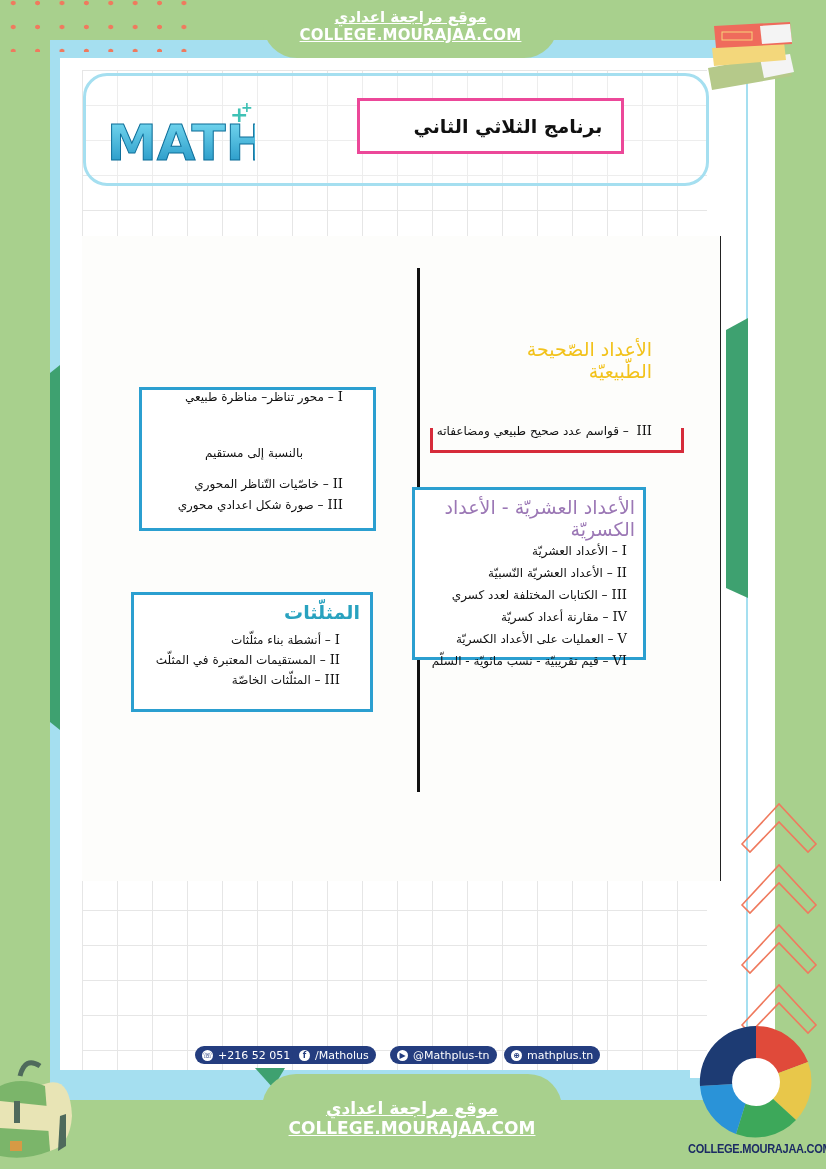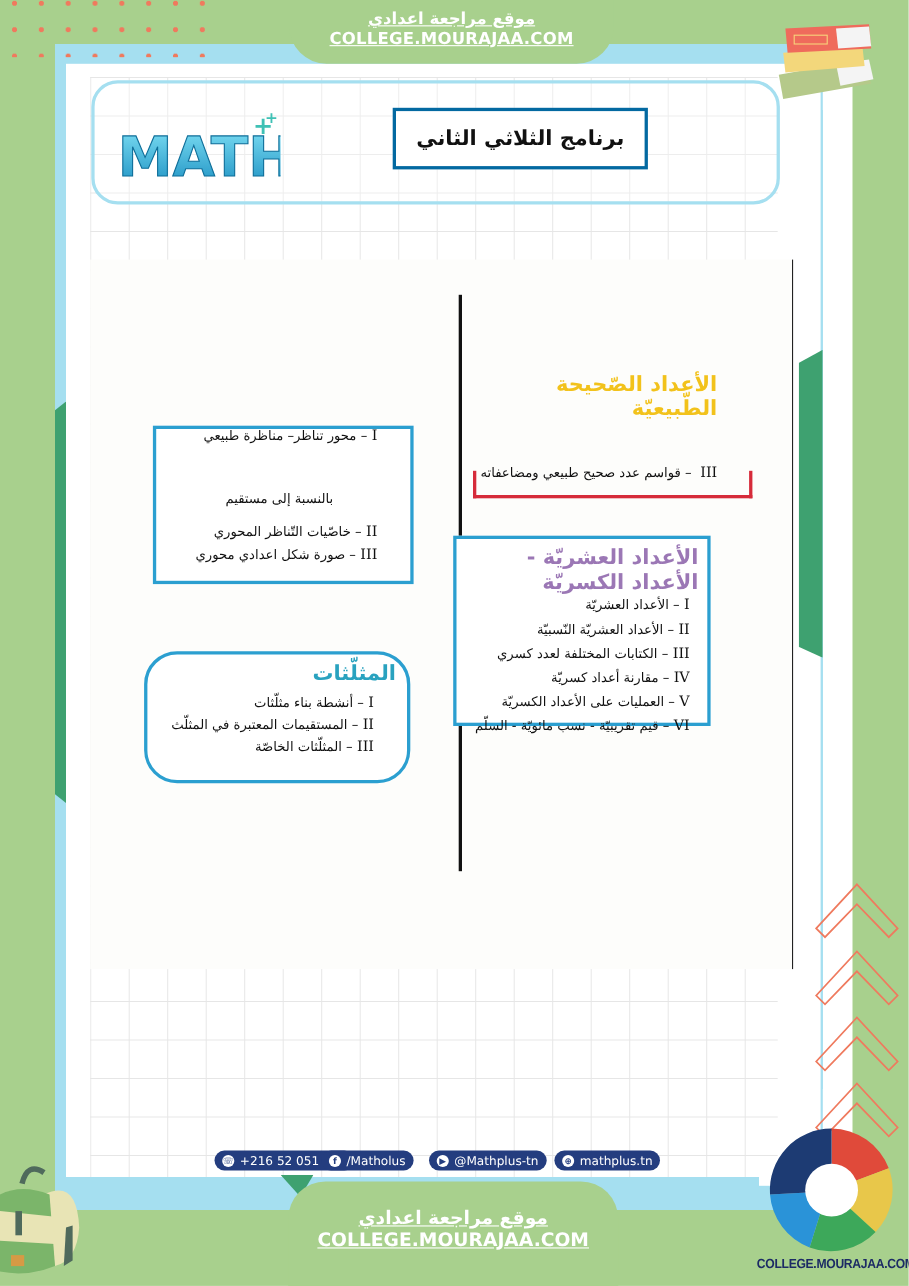--- a/index.html
+++ b/index.html
@@ -25,39 +25,39 @@
   .top-pill { left:263px; top:0; width:295px; height:58px; background:#a8d08d; border-radius:0 0 34px 34px; text-align:center; color:#fff; }
   .top-pill .ar { font-size:15px; font-weight:bold; text-decoration:underline; margin-top:8px; }
   .top-pill .en { font-size:15px; font-weight:bold; text-decoration:underline; letter-spacing:0.2px; }
   .bottom-pill { left:262px; top:1074px; width:300px; height:95px; background:#a8d08d; border-radius:34px 34px 0 0; text-align:center; color:#fff; }
   .bottom-pill .ar { font-size:17px; font-weight:bold; text-decoration:underline; margin-top:24px; }
   .bottom-pill .en { font-size:17px; font-weight:bold; text-decoration:underline; }
   .green-corner { left:255px; top:1068px; width:30px; height:20px; background:#3ea170; clip-path:polygon(0 0,100% 0,60% 100%); }
   
   .header-card { left:83px; top:73px; width:620px; height:107px; border:3px solid #a5dff0; border-radius:24px; background:rgba(255,255,255,0.3); }
   .math-logo { left:105px; top:100px; width:150px; height:70px; }
-  .title-box { left:357px; top:98px; width:226px; height:50px; border:3px solid #0369a1; background:#fff; display:flex; align-items:center; justify-content:center; font-size:19px; font-weight:bold; color:#111; direction:rtl; }
+  .title-box { left:357px; top:98px; width:226px; height:50px; border:3px solid #ec4899; background:#fff; display:flex; align-items:center; justify-content:center; font-size:19px; font-weight:bold; color:#111; direction:rtl;padding-left:35px; }
   
   .divider { left:417px; top:268px; width:3px; height:524px; background:#111; }
   
   .rtl { direction:rtl; text-align:right; }
-  .sec-title { font-size:19px; font-weight:bold; }
+  .sec-title { font-size:19px; font-weight:normal; }
   .item { font-size:12px; color:#111; line-height:1.0; white-space:nowrap; }
   .item .num { font-family:"DejaVu Serif", serif; font-size:13px; margin-left:4px; }
   .box-blue { border:3px solid #2b9fd0; background:#fff; }
   .natural-title { left:470px; top:338px; width:182px; font-size:19px; color:#f2c21b; }
   .red-bracket { left:430px; top:428px; width:248px; height:22px; border-left:3px solid #d62b3a; border-bottom:3px solid #d62b3a; border-right:3px solid #d62b3a; border-top:none; }
   .natural-item { left:440px; top:424px; width:212px;text-align:center; }
   .decimal-box { left:412px; top:487px; width:228px; height:167px; }
   .decimal-box .sec-title { color:#9b77b5; margin:6px 8px 4px 0; }
   .decimal-box .item { margin:0 16px 9px 0; }
   .sym-box { left:139px; top:387px; width:231px; height:138px; }
   .sym-box .sec-title { color:#e18486; margin:6px 10px 6px 0; }
   .sym-box .item { margin:0 30px 8px 0; }
-  .tri-box { left:131px; top:592px; width:236px; height:114px;border-radius:30px; }
+  .tri-box { left:131px; top:592px; width:236px; height:114px; }
   .tri-box .sec-title { color:#29a2bf; margin:6px 10px 10px 0; font-weight:bold; }
   .tri-box .item { margin:0 30px 7px 12px; }
   
   .social { top:1046px; height:18px; background:#243d7f; color:#fff; border-radius:9px; font-size:11px; display:flex; align-items:center; padding:0 7px; gap:5px; white-space:nowrap; }
   .social .ic { width:11px; height:11px; border-radius:50%; background:#fff; color:#243d7f; font-size:8px; display:inline-flex; align-items:center; justify-content:center; font-weight:bold; }
   
   .chev { left:738px; width:82px; height:65px; }
   
   .brand-text { left:688px; top:1142px; width:138px; font-size:12px; font-weight:bold; color:#1c2b64; letter-spacing:-0.3px; font-family:"Liberation Sans", sans-serif; transform:scaleX(0.92); transform-origin:left; }
   .wheel { left:696px; top:1022px; width:120px; height:120px; }

